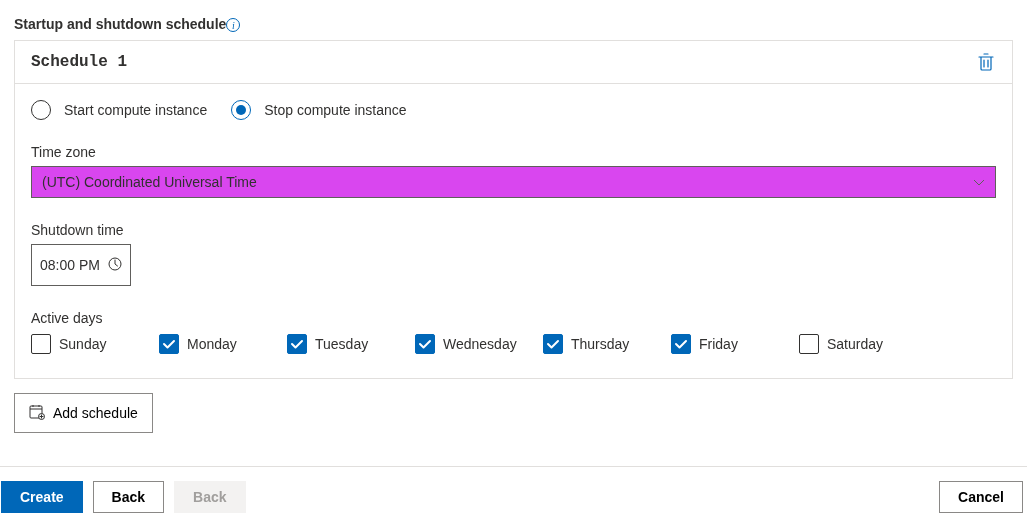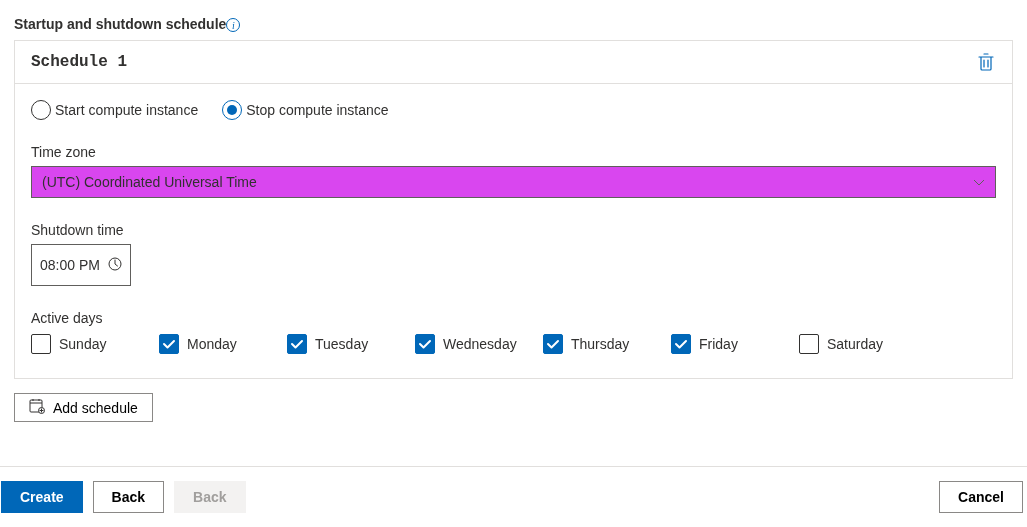--- a/index.html
+++ b/index.html
@@ -63,21 +63,21 @@
     }
     .radio-row {
       display: flex;
       align-items: center;
       gap: 24px;
       margin-bottom: 24px;
     }
     .radio-item {
       display: flex;
       align-items: center;
-      gap: 4px;
+      gap: 13px;
       cursor: pointer;
     }
     .radio-circle {
       width: 20px;
       height: 20px;
       border-radius: 50%;
       border: 1px solid #323130;
       display: flex;
       align-items: center;
       justify-content: center;
@@ -161,21 +161,21 @@
     .add-schedule-btn {
       margin: 14px;
       border: 1px solid #8a8886;
       background: #fff;
       padding: 12px 14px;
       font-size: 14px;
       display: inline-flex;
       align-items: center;
       gap: 8px;
       cursor: pointer;
-      height: 29px;
+      height: 40px;
     }
     .bottom-bar {
       position: absolute;
       bottom: 0;
       left: 0;
       right: 0;
       border-top: 1px solid #e1dfdd;
       padding: 14px 4px 14px 1px;
       display: flex;
       align-items: center;

